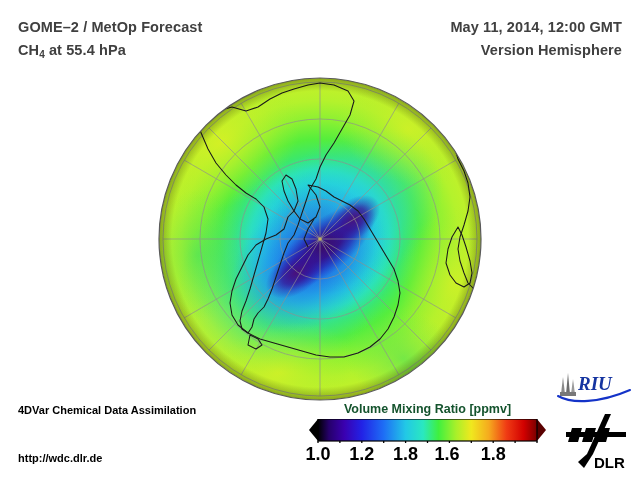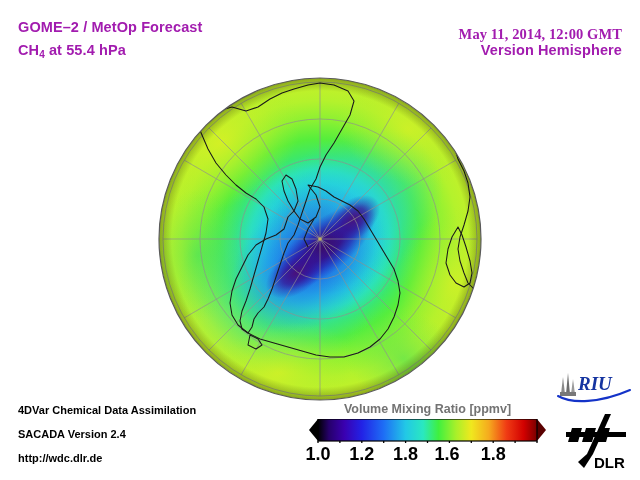--- a/index.html
+++ b/index.html
@@ -16,28 +16,28 @@
     width: 640px;
     height: 480px;
     background: #ffffff;
     overflow: hidden;
   }
 
   
   .hdr {
     position: absolute;
     font-weight: bold;
-    color: #a21caf;
+    color: #404040;
     font-size: 14.5px;
     letter-spacing: 0.1px;
     white-space: nowrap;
   }
   #title-line1 { left: 18px;  top: 19px; }
   #title-line2 { left: 18px;  top: 42px; }
-  #date-line   { right: 18px; top: 26px; text-align: center; font-family: Liberation Serif, serif; }
+  #date-line   { right: 18px; top: 19px; text-align: center; }
   #region-line { right: 18px; top: 42px; text-align: right; }
   .sub {
     font-size: 10px;
     vertical-align: baseline;
     position: relative;
     top: 3px;
   }
 
   
   #globe-wrap {
@@ -70,21 +70,21 @@
     width: 245px;
     height: 70px;
   }
   #cbar-title {
     position: absolute;
     left: 0; top: 0;
     width: 245px;
     text-align: center;
     font-weight: bold;
     font-size: 12.5px;
-    color: #737373;
+    color: #14532d;
     white-space: nowrap;
   }
   #cbar-svg {
     position: absolute;
     left: 0;
     top: 17px;
     width: 245px;
     height: 24px;
     display: block;
   }
@@ -292,21 +292,20 @@
         <circle cx="162" cy="162" r="1.8" fill="#c8b45a"></circle>
 
         <circle cx="162" cy="162" r="161" fill="url(#limbShade)"></circle>
       </g>
 
       <circle cx="162" cy="162" r="161" fill="none" stroke="#5a5a5a" stroke-width="1.2"></circle>
     </svg>
   </div>
 
   <div class="foot" id="foot1">4DVar Chemical Data Assimilation</div>
-  <div class="foot" id="foot2">SACADA Version 2.4</div>
   <div class="foot" id="foot3">http://wdc.dlr.de</div>
 
   <div id="cbar-block">
     <div id="cbar-title">Volume Mixing Ratio [ppmv]</div>
 
     <svg id="cbar-svg" viewBox="0 0 245 24" preserveAspectRatio="none" xmlns="http://www.w3.org/2000/svg">
       <defs>
         <linearGradient id="cbGrad" x1="0" y1="0" x2="1" y2="0">
             <stop offset="0" stop-color="#000000"></stop>
             <stop offset="0.05" stop-color="#26006b"></stop>

